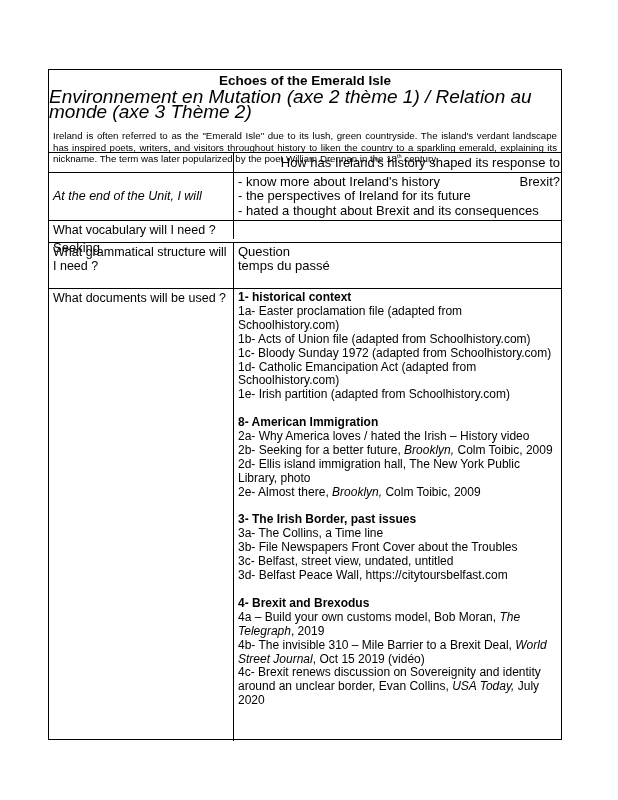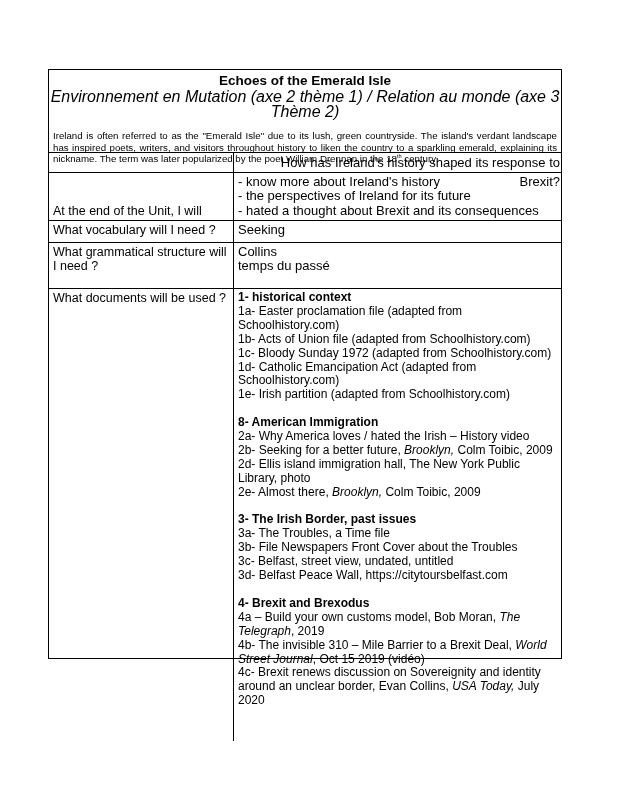--- a/index.html
+++ b/index.html
@@ -7,53 +7,53 @@
     width: 618px; height: 800px;
     background: #ffffff;
     font-family: "Liberation Sans", "DejaVu Sans", sans-serif;
     color: #000;
     -webkit-font-smoothing: antialiased;
   }
   .page { position: relative; width: 618px; height: 800px; background: #fff; overflow: hidden; }
 
   .doc-table {
     position: absolute; left: 48px; top: 69px;
-    width: 514px; height: 590px;
+    width: 514px; height: 671px;
     border: 1.5px solid #000;
     box-sizing: border-box;
     background: #fff;
   }
   .trow { display: flex; box-sizing: border-box; border-top: 1px solid #000; }
   .trow.first { border-top: none; }
 
   
   .header-cell { display: block; height: 82px; padding-top: 3px; box-sizing: border-box; }
   .title   { text-align: center; font-weight: bold; font-size: 13.5px; line-height: 16px; }
-  .subtitle{ text-align: center; font-style: italic; font-size: 16px; line-height: 15px; }
+  .subtitle{ font-style: italic; font-size: 19px; line-height: 15px; }
   .intro   { text-align: justify; font-size: 9.7px; line-height: 11.7px; margin: 11px 4px 0 4px; }
 
   
   .cell-l {
     width: 185px; flex: none;
     border-right: 1px solid #000;
     box-sizing: border-box;
     padding: 2px 3px 2px 4px;
     font-size: 12.5px; line-height: 14.4px;
   }
   .cell-r {
     flex: 1; min-width: 0;
     box-sizing: border-box;
     padding: 2px 1px 2px 4px;
     font-size: 13px; line-height: 14.4px;
   }
   .row-question { height: 20px; }
   .row-question .cell-r { padding-top: 0; line-height: 19px; text-align: right; }
   .row-goals { height: 48px; }
-  .row-goals .cell-l { display: flex; align-items: flex-end; }
-  .row-vocab { height: 22px; }
+  .row-goals .cell-l { display: flex; align-items: center; font-style: italic; }
+  .row-vocab { height: 22px; flex-direction: column; }
   .row-grammar { height: 46px; }
   .row-docs { height: 453px; }
   .row-docs .cell-r { font-size: 12px; line-height: 13.9px; padding-top: 2px; }
 
   .doc-section + .doc-section { margin-top: 13.9px; }
   .doc-heading { font-weight: bold; }
   .doc-item { }
 
   .it { font-style: italic; }
   sup { font-size: 0.58em; vertical-align: super; line-height: 0; }
@@ -87,21 +87,21 @@
     </div>
 
     <div class="trow row-vocab">
       <div class="cell-l">What vocabulary will I need ?</div>
       <div class="cell-r">Seeking</div>
     </div>
 
     <div class="trow row-grammar">
       <div class="cell-l">What grammatical structure will I need ?</div>
       <div class="cell-r">
-        <div>Collins</div>
+        <div>Question</div>
         <div>temps du passé</div>
       </div>
     </div>
 
     <div class="trow row-docs">
       <div class="cell-l">What documents will be used ?</div>
       <div class="cell-r">
           <div class="doc-section">
             <div class="doc-heading">1- historical context</div>
             <div class="doc-item"><span>1a- Easter proclamation file (adapted from Schoolhistory.com)</span></div>
@@ -112,21 +112,21 @@
           </div>
           <div class="doc-section">
             <div class="doc-heading">8- American Immigration</div>
             <div class="doc-item"><span>2a- Why America loves / hated the Irish – History video</span></div>
             <div class="doc-item"><span>2b- Seeking for a better future, </span><span class="it">Brooklyn,</span><span> Colm Toibic, 2009</span></div>
             <div class="doc-item"><span>2d- Ellis island immigration hall, The New York Public Library, photo</span></div>
             <div class="doc-item"><span>2e- Almost there, </span><span class="it">Brooklyn,</span><span> Colm Toibic, 2009</span></div>
           </div>
           <div class="doc-section">
             <div class="doc-heading">3- The Irish Border, past issues</div>
-            <div class="doc-item"><span>3a- The Troubles, a Time file</span></div>
+            <div class="doc-item"><span>3a- The Collins, a Time line</span></div>
             <div class="doc-item"><span>3b- File Newspapers Front Cover about the Troubles</span></div>
             <div class="doc-item"><span>3c- Belfast, street view, undated, untitled</span></div>
             <div class="doc-item"><span>3d- Belfast Peace Wall, https://citytoursbelfast.com</span></div>
           </div>
           <div class="doc-section">
             <div class="doc-heading">4- Brexit and Brexodus</div>
             <div class="doc-item"><span>4a – Build your own customs model, Bob Moran, </span><span class="it">The Telegraph</span><span>, 2019</span></div>
             <div class="doc-item"><span>4b- The invisible 310 – Mile Barrier to a Brexit Deal, </span><span class="it">World Street Journal</span><span>, Oct 15 2019 (vidéo)</span></div>
             <div class="doc-item"><span>4c- Brexit renews discussion on Sovereignity and identity around an unclear border, Evan Collins, </span><span class="it">USA Today,</span><span> July 2020</span></div>
           </div>

